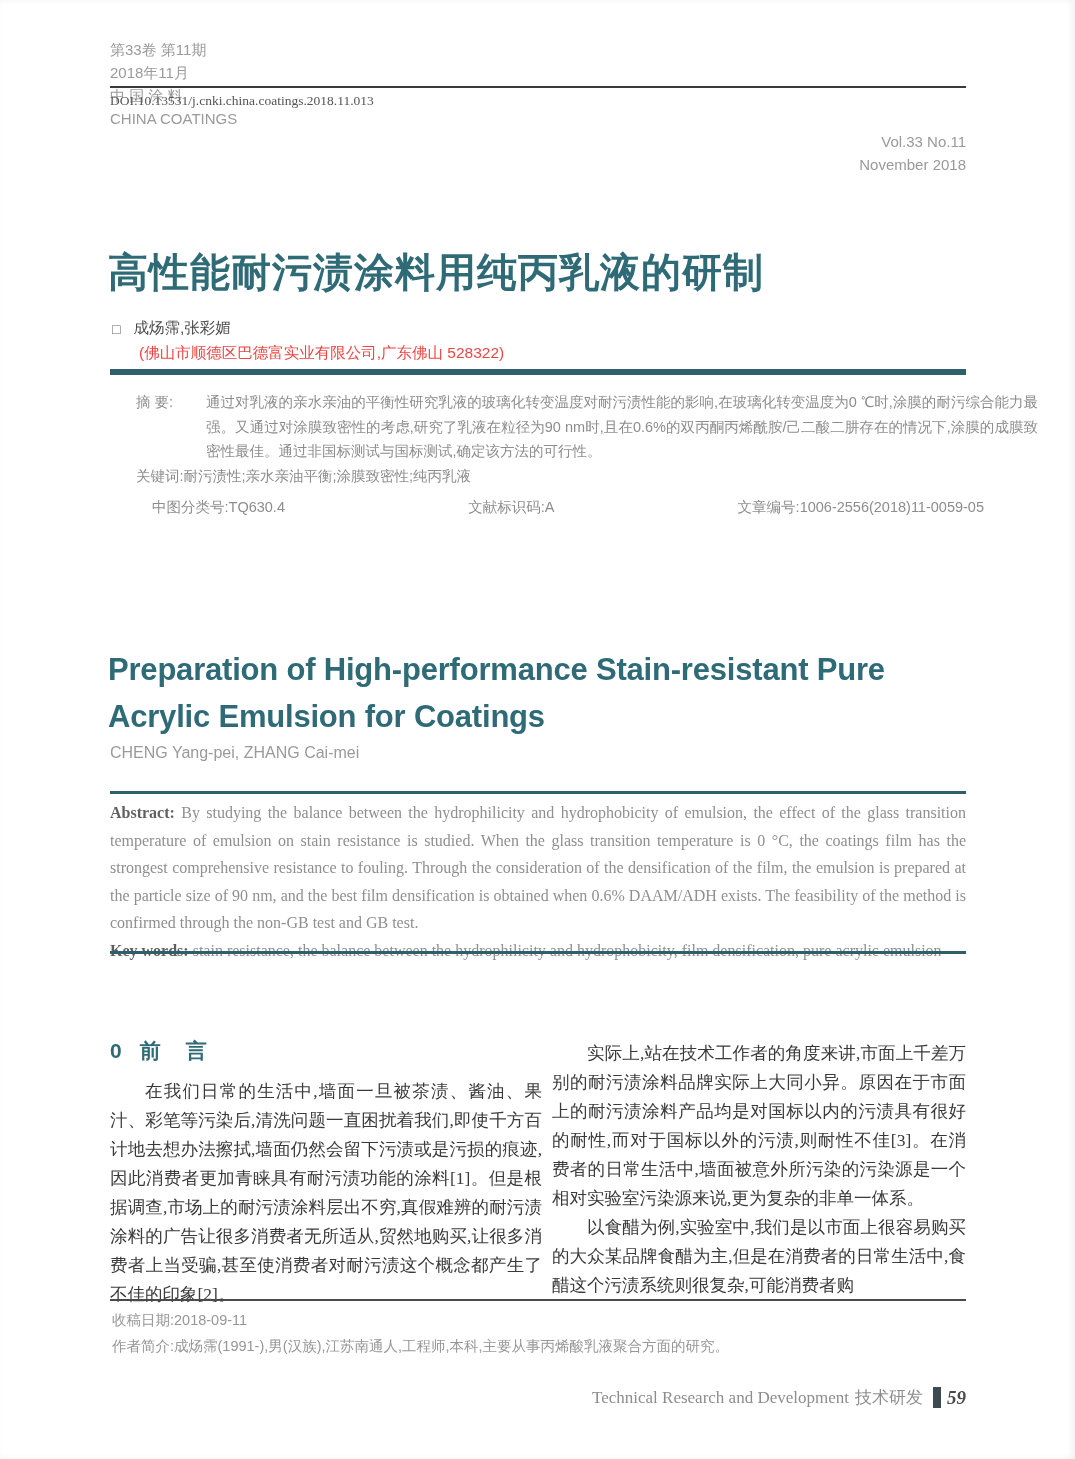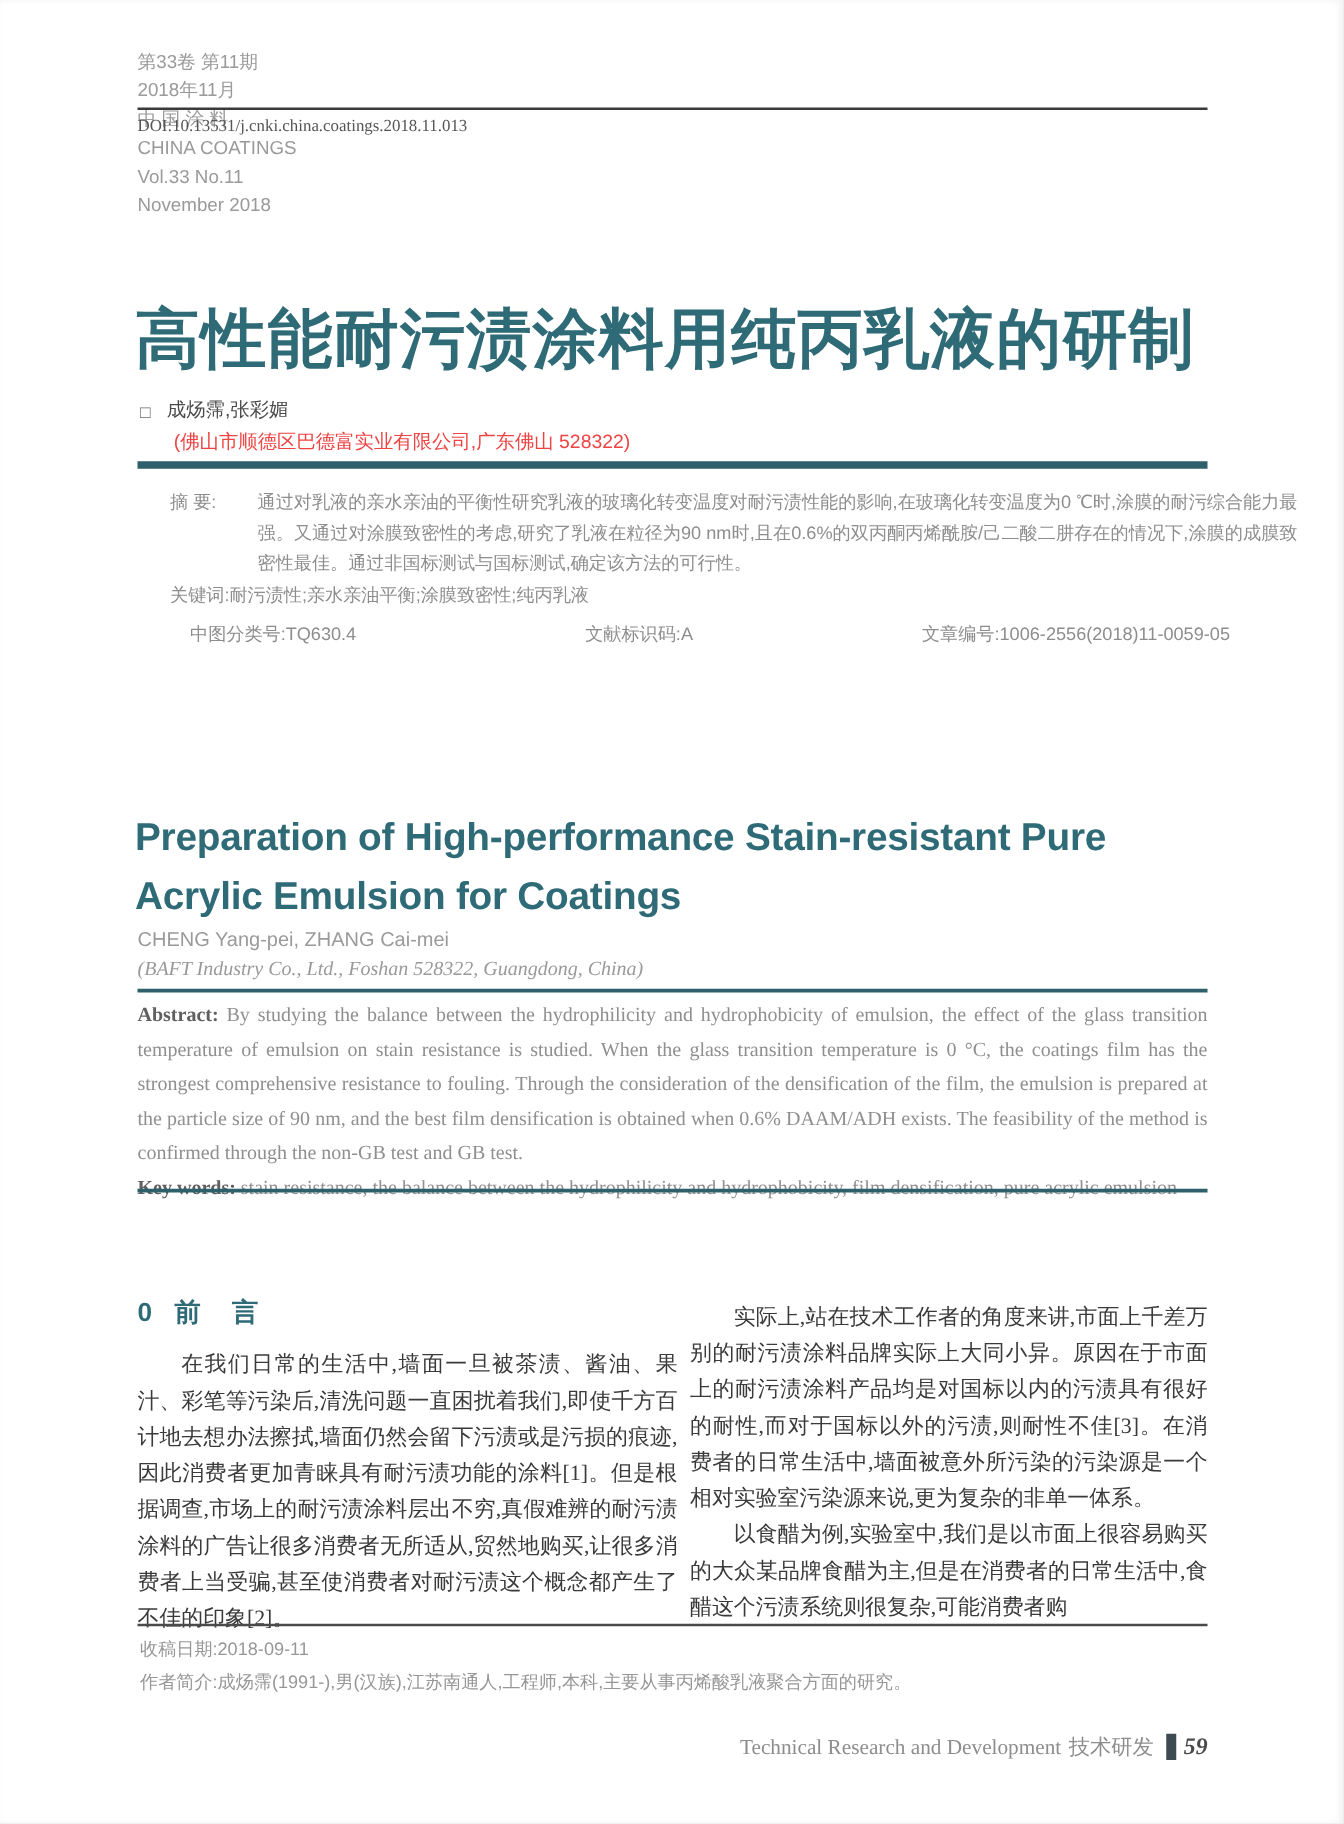--- a/index.html
+++ b/index.html
@@ -6,25 +6,25 @@
   .page{
     position:relative;width:1075px;height:1459px;background:#ffffff;
     margin:0 auto;overflow:hidden;
     font-family:"Liberation Sans",sans-serif;color:#3f3f3f;
     box-shadow:inset -3px 0 6px rgba(0,0,0,0.06);
   }
   
   .header-row{position:absolute;top:38px;left:110px;width:856px;display:flex;justify-content:space-between;color:#9a9a9a;font-size:15px;line-height:23px;flex-direction:column;}
   .header-col{white-space:nowrap;}
   .header-center{}
-  .header-right{}
+  .header-right{text-align:right;}
   .header-rule{position:absolute;top:86px;left:110px;width:856px;height:2px;background:#3a3a3a;}
   .doi-line{position:absolute;top:93px;left:110px;font-size:13.5px;color:#555;font-family:"Liberation Serif",serif;}
   
-  .cn-title{position:absolute;top:242px;left:108px;width:880px;font-size:52px;font-weight:bold;color:#2f6a77;letter-spacing:1px;line-height:60px;white-space:nowrap;}
+  .cn-title{position:absolute;top:242px;left:108px;width:880px;font-size:40px;font-weight:bold;color:#2f6a77;letter-spacing:1px;line-height:60px;white-space:nowrap;}
   .authors-line{position:absolute;top:318px;left:112px;display:flex;align-items:center;font-size:15.5px;color:#4a4a4a;}
   .author-marker{display:inline-block;margin-right:13px;color:#6a6a6a;font-size:14px;line-height:14px;}
   .affiliation-cn{position:absolute;top:343px;left:139px;font-size:15.5px;color:#ef4444;}
   .teal-rule-thick{position:absolute;top:369px;left:110px;width:856px;height:6px;background:#2e5f6b;}
   
   .abstract-cn{position:absolute;top:390px;left:136px;width:832px;font-size:14.5px;line-height:24.5px;color:#8d8d8d;text-align:justify;padding-left:70px;text-indent:-70px;margin:0;}
   .abstract-cn .lbl{display:inline-block;width:70px;text-indent:0;}
   .keywords-cn{position:absolute;top:467px;left:136px;width:832px;font-size:14.5px;color:#8d8d8d;margin:0;}
   .meta-row{position:absolute;top:498px;left:152px;width:832px;display:flex;justify-content:space-between;font-size:14.5px;color:#8d8d8d;}
   
@@ -88,21 +88,20 @@
     <span><span>中图分类号:</span><span>TQ630.4</span></span>
     <span><span>文献标识码:</span><span>A</span></span>
     <span><span>文章编号:</span><span>1006-2556(2018)11-0059-05</span></span>
   </div>
 
   <h2 class="en-title" style="margin:0;">
     <div>Preparation of High-performance Stain-resistant Pure</div>
     <div>Acrylic Emulsion for Coatings</div>
   </h2>
   <div class="en-authors">CHENG Yang-pei, ZHANG Cai-mei</div>
-  <div class="en-affil">(BAFT Industry Co., Ltd., Foshan 528322, Guangdong, China)</div>
   <div class="teal-rule-mid"></div>
 
   <div class="en-abs-wrap">
     <p><span class="lbl">Abstract:</span><span> By studying the balance between the hydrophilicity and hydrophobicity of emulsion, the effect of the glass transition temperature of emulsion on stain resistance is studied. When the glass transition temperature is 0 °C, the coatings film has the strongest comprehensive resistance to fouling. Through the consideration of the densification of the film, the emulsion is prepared at the particle size of 90 nm, and the best film densification is obtained when 0.6% DAAM/ADH exists. The feasibility of the method is confirmed through the non-GB test and GB test.</span></p>
     <p><span class="lbl">Key words:</span><span> stain resistance, the balance between the hydrophilicity and hydrophobicity, film densification, pure acrylic emulsion</span></p>
   </div>
   <div class="teal-rule-thin"></div>
 
   <div class="section-col col-left">
     <h3 class="section-heading">

